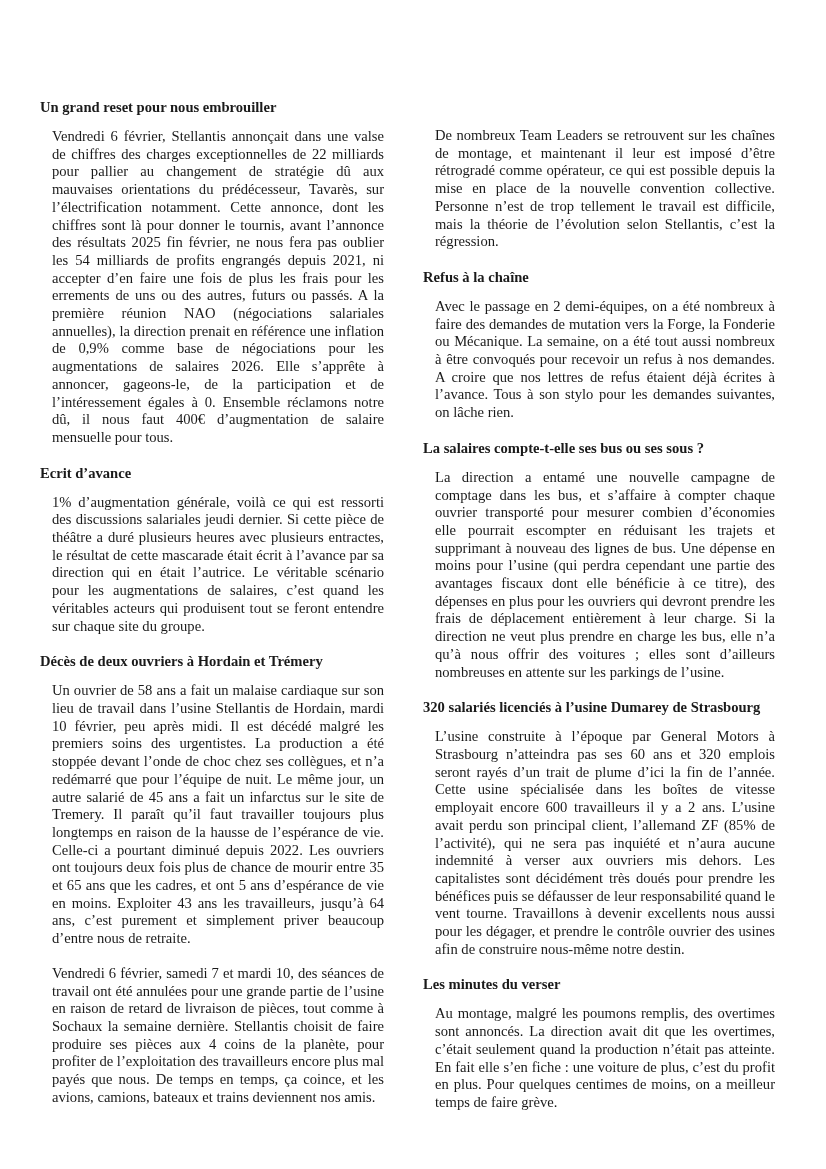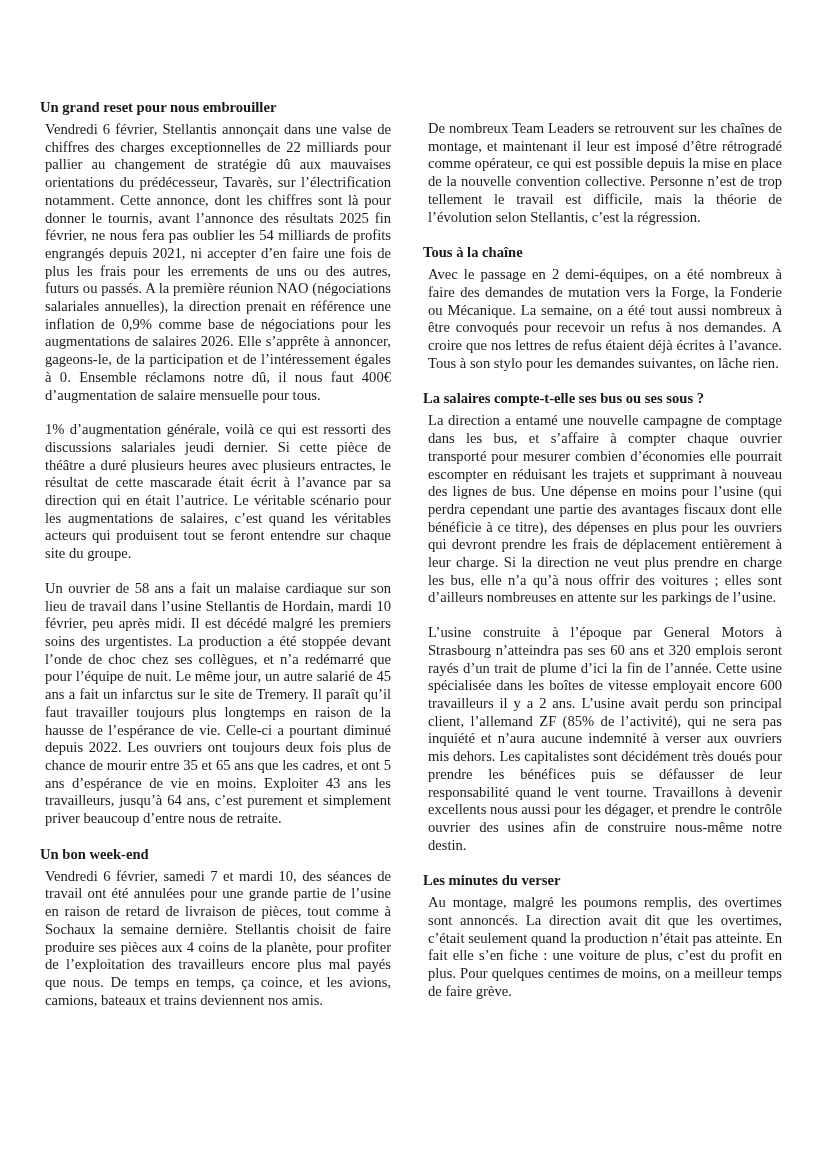--- a/index.html
+++ b/index.html
@@ -42,61 +42,63 @@
     font-weight: bold;
     font-size: 14.6px;
     line-height: 18px;
     margin: 0;
     padding: 0;
   }
   .article-body {
     font-size: 14.6px;
     line-height: 17.7px;
     text-align: justify;
-    margin: 5px;
+    margin: 12px;
     padding: 0;
     hyphens: none;
   }
   .col-left .article:nth-child(1) .article-title { margin-bottom: 1px; }
 </style>
 </head>
 <body>
 
 <div class="page">
 
   <div class="column col-left">
     <div class="article">
       <h2 class="article-title">Un grand reset pour nous embrouiller</h2>
       <p class="article-body">Vendredi 6 février, Stellantis annonçait dans une valse de chiffres des charges exceptionnelles de 22 milliards pour pallier au changement de stratégie dû aux mauvaises orientations du prédécesseur, Tavarès, sur l’électrification notamment. Cette annonce, dont les chiffres sont là pour donner le tournis, avant l’annonce des résultats 2025 fin février, ne nous fera pas oublier les 54 milliards de profits engrangés depuis 2021, ni accepter d’en faire une fois de plus les frais pour les errements de uns ou des autres, futurs ou passés. A la première réunion NAO (négociations salariales annuelles), la direction prenait en référence une inflation de 0,9% comme base de négociations pour les augmentations de salaires 2026. Elle s’apprête à annoncer, gageons-le, de la participation et de l’intéressement égales à 0. Ensemble réclamons notre dû, il nous faut 400€ d’augmentation de salaire mensuelle pour tous.</p>
     </div>
     <div class="article">
+      <h2 class="article-title">Ecrit d’avance</h2>
       <p class="article-body">1% d’augmentation générale, voilà ce qui est ressorti des discussions salariales jeudi dernier. Si cette pièce de théâtre a duré plusieurs heures avec plusieurs entractes, le résultat de cette mascarade était écrit à l’avance par sa direction qui en était l’autrice. Le véritable scénario pour les augmentations de salaires, c’est quand les véritables acteurs qui produisent tout se feront entendre sur chaque site du groupe.</p>
     </div>
     <div class="article">
+      <h2 class="article-title">Décès de deux ouvriers à Hordain et Trémery</h2>
       <p class="article-body">Un ouvrier de 58 ans a fait un malaise cardiaque sur son lieu de travail dans l’usine Stellantis de Hordain, mardi 10 février, peu après midi. Il est décédé malgré les premiers soins des urgentistes. La production a été stoppée devant l’onde de choc chez ses collègues, et n’a redémarré que pour l’équipe de nuit. Le même jour, un autre salarié de 45 ans a fait un infarctus sur le site de Tremery. Il paraît qu’il faut travailler toujours plus longtemps en raison de la hausse de l’espérance de vie. Celle-ci a pourtant diminué depuis 2022. Les ouvriers ont toujours deux fois plus de chance de mourir entre 35 et 65 ans que les cadres, et ont 5 ans d’espérance de vie en moins. Exploiter 43 ans les travailleurs, jusqu’à 64 ans, c’est purement et simplement priver beaucoup d’entre nous de retraite.</p>
     </div>
     <div class="article">
-      <h2 class="article-title">Un bon week-end</h2>
       <p class="article-body">Vendredi 6 février, samedi 7  et mardi 10, des séances de travail ont été annulées pour une grande partie de l’usine en raison de retard de livraison de pièces, tout comme à Sochaux la semaine dernière. Stellantis choisit de faire produire ses pièces aux 4 coins de la planète, pour profiter de l’exploitation des travailleurs encore plus mal payés que nous. De temps en temps, ça coince, et les avions, camions, bateaux et trains deviennent nos amis.</p>
     </div>
   </div>
 
   <div class="column col-right">
     <div class="article">
       <p class="article-body">De nombreux Team Leaders se retrouvent sur les chaînes de montage, et maintenant il leur est imposé d’être rétrogradé comme opérateur, ce qui est possible depuis la mise en place de la nouvelle convention collective. Personne n’est de trop tellement le travail est difficile, mais la théorie de l’évolution selon Stellantis, c’est la régression.</p>
     </div>
     <div class="article">
-      <h2 class="article-title">Tous à la chaîne</h2>
+      <h2 class="article-title">Refus à la chaîne</h2>
       <p class="article-body">Avec le passage en 2 demi-équipes, on a été nombreux à faire des demandes de mutation vers la Forge, la Fonderie ou Mécanique. La semaine, on a été tout aussi nombreux à être convoqués pour recevoir un refus à nos demandes. A croire que nos lettres de refus étaient déjà écrites à l’avance. Tous à son stylo pour les demandes suivantes, on lâche rien.</p>
     </div>
     <div class="article">
       <h2 class="article-title">La salaires compte-t-elle ses bus ou ses sous ?</h2>
       <p class="article-body">La direction a entamé une nouvelle campagne de comptage dans les bus, et s’affaire à compter chaque ouvrier transporté pour mesurer combien d’économies elle pourrait escompter en réduisant les trajets et supprimant à nouveau des lignes de bus. Une dépense en moins pour l’usine (qui perdra cependant une partie des avantages fiscaux dont elle bénéficie à ce titre), des dépenses en plus pour les ouvriers qui devront prendre les frais de déplacement entièrement à leur charge. Si la direction ne veut plus prendre en charge les bus, elle n’a qu’à nous offrir des voitures ; elles sont d’ailleurs nombreuses en attente sur les parkings de l’usine.</p>
     </div>
     <div class="article">
+      <h2 class="article-title">320 salariés licenciés à l’usine Dumarey de Strasbourg</h2>
       <p class="article-body">L’usine construite à l’époque par General Motors à Strasbourg n’atteindra pas ses 60 ans et 320 emplois seront rayés d’un trait de plume d’ici la fin de l’année. Cette usine spécialisée dans les boîtes de vitesse employait encore 600 travailleurs il y a 2 ans. L’usine avait perdu son principal client, l’allemand ZF (85% de l’activité), qui ne sera pas inquiété et n’aura aucune indemnité à verser aux ouvriers mis dehors. Les capitalistes sont décidément très doués pour prendre les bénéfices puis se défausser de leur responsabilité quand le vent tourne. Travaillons à devenir excellents nous aussi pour les dégager, et prendre le contrôle ouvrier des usines afin de construire nous-même notre destin.</p>
     </div>
     <div class="article">
       <h2 class="article-title">Les minutes du verser</h2>
       <p class="article-body">Au montage, malgré les poumons remplis, des overtimes sont annoncés. La direction avait dit que les overtimes, c’était seulement quand la production n’était pas atteinte. En fait elle s’en fiche : une voiture de plus, c’est du profit en plus. Pour quelques centimes de moins, on a meilleur temps de faire grève.</p>
     </div>
   </div>
 
 </div>
 

